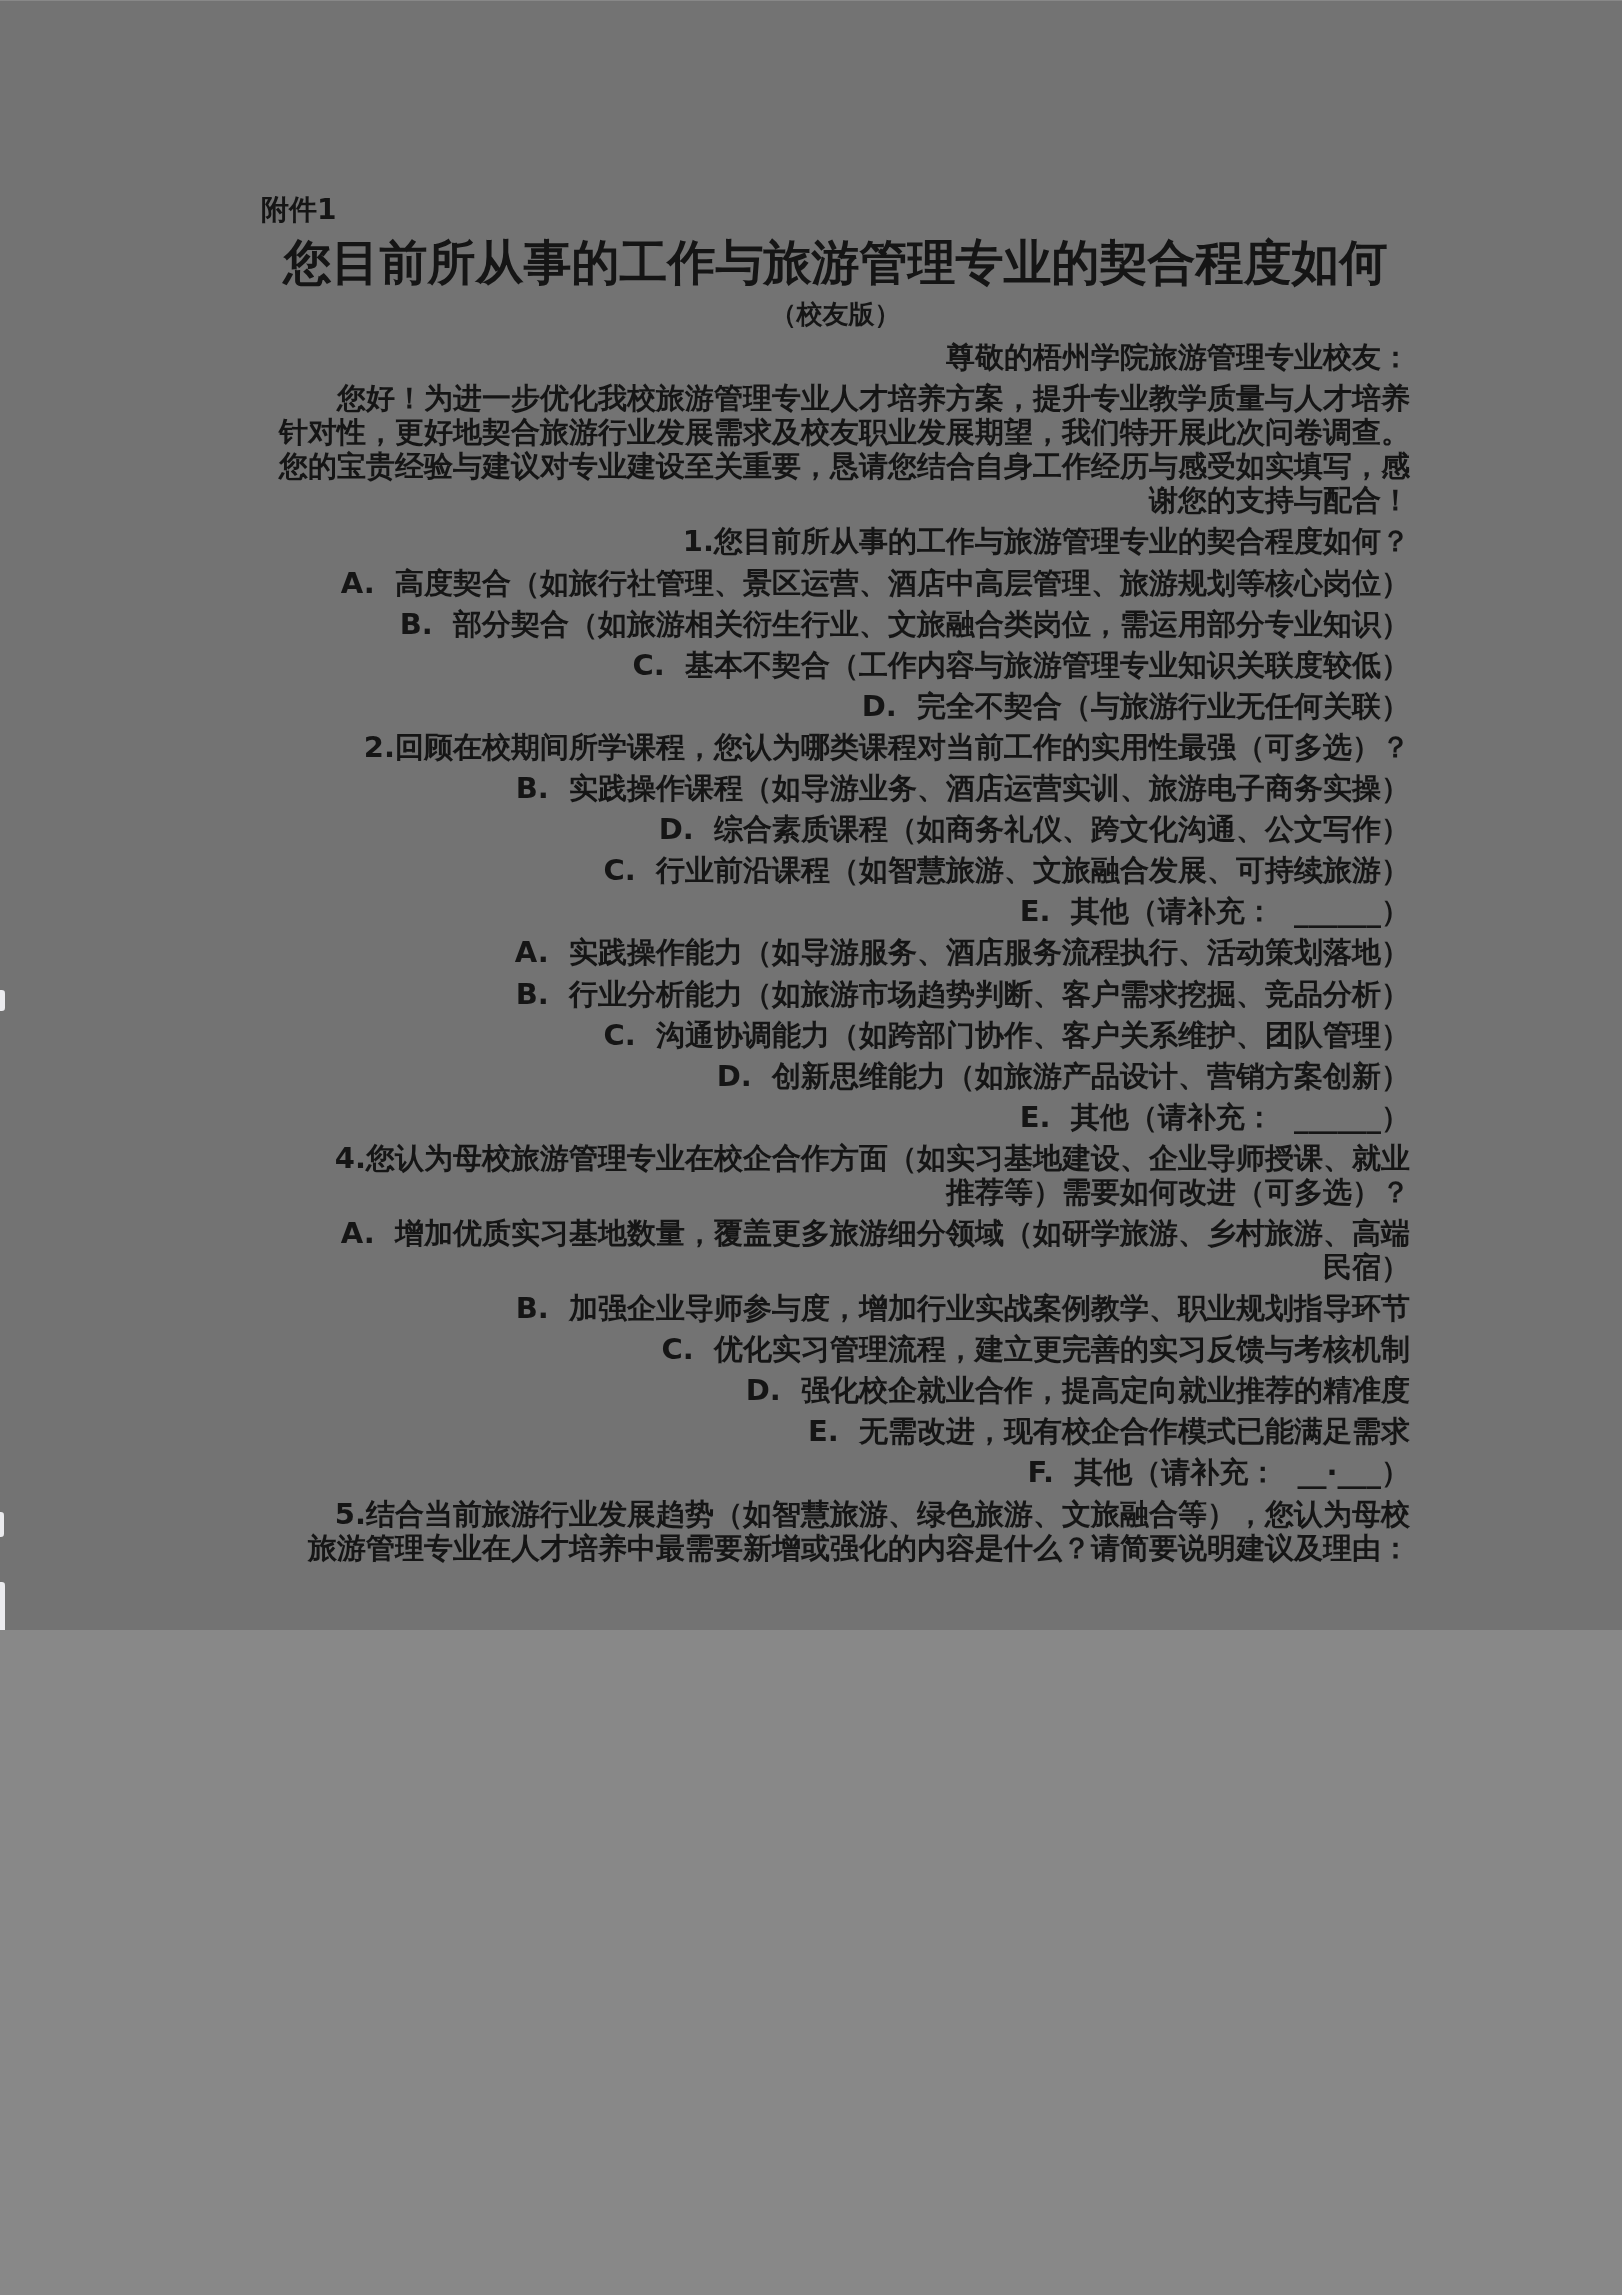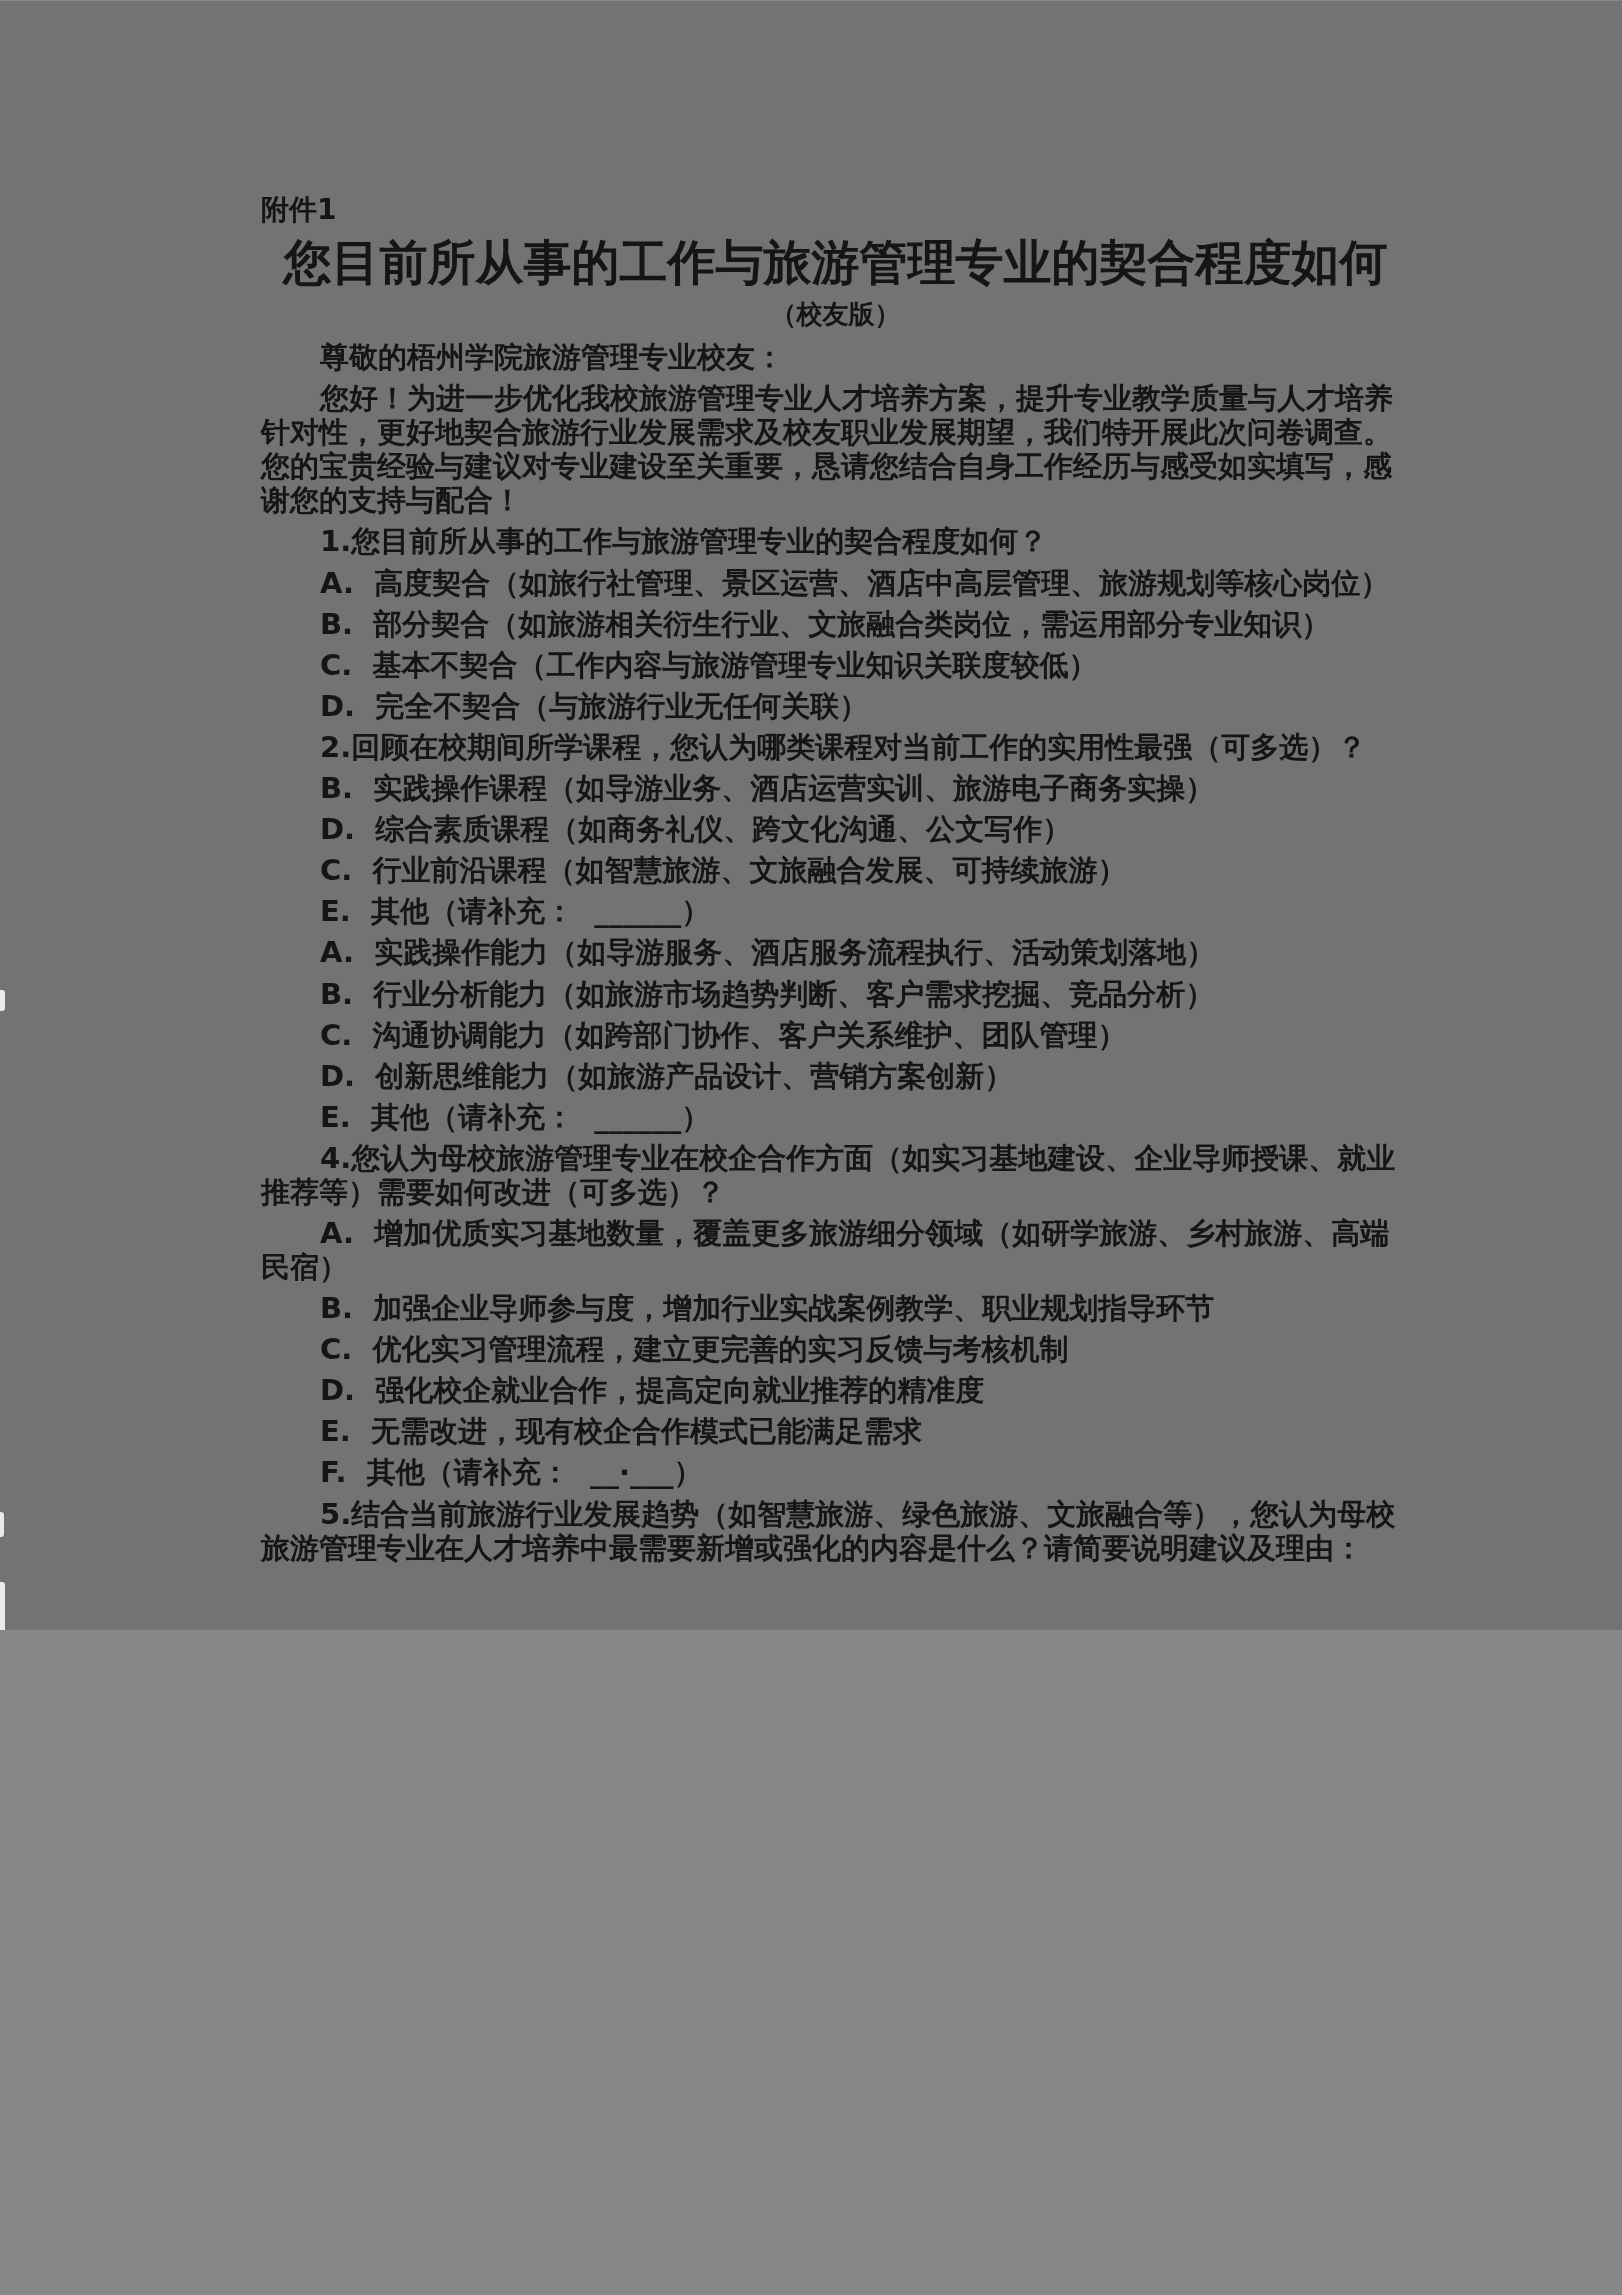--- a/index.html
+++ b/index.html
@@ -45,20 +45,21 @@
     font-size: 26px;
     line-height: 30px;
     font-weight: 700;
     text-align: center;
   }
   .para {
     margin: 0 0 7.1px 0;
     text-indent: 59px;
     white-space: pre-wrap;
     word-break: break-all;
+    text-align: right;
   }
   .note {
     position: absolute;
     left: 304px;
     top: 1828px;
     font-size: 33px;
     line-height: 28.5px;
     font-weight: 700;
     letter-spacing: 0.8px;
   }

